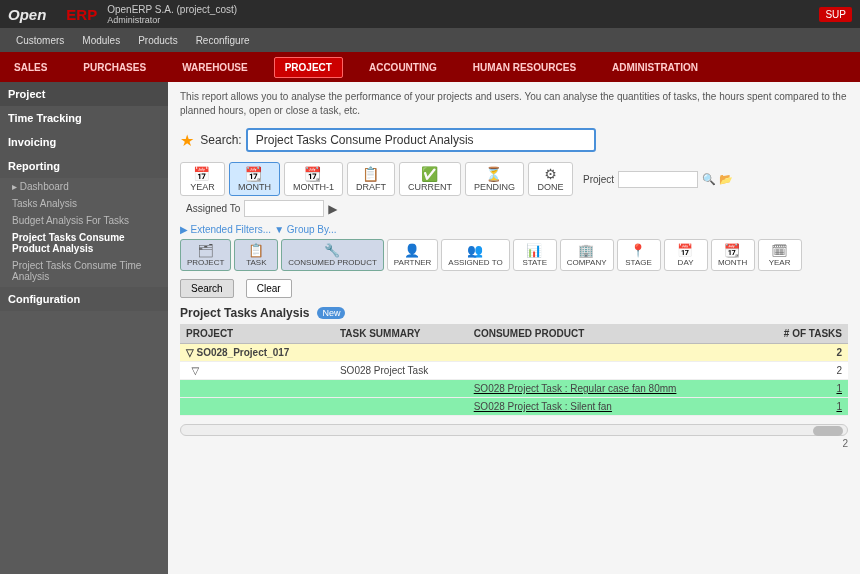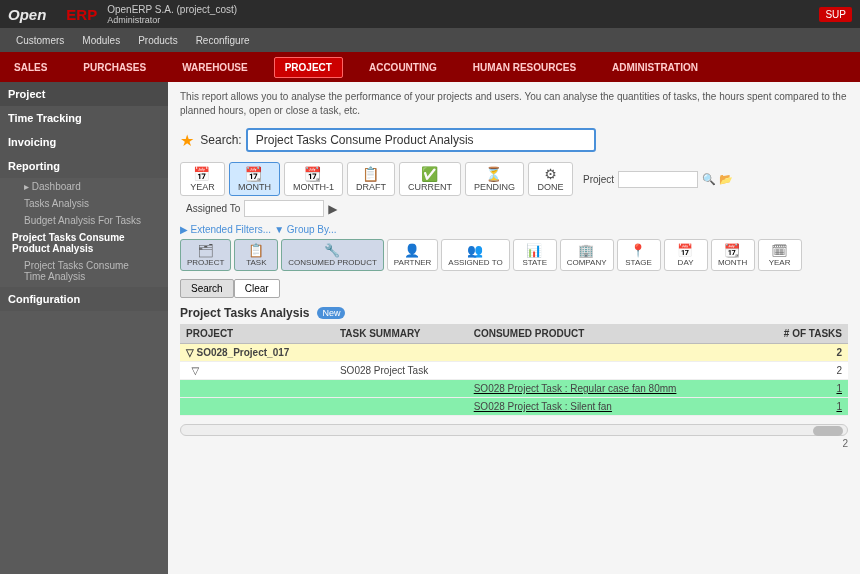--- a/index.html
+++ b/index.html
@@ -20,21 +20,21 @@
     .main-nav { background: #8b0000; height: 30px; display: flex; align-items: center; padding: 0 4px; gap: 16px; }
     .main-nav-item { color: #ffcccc; font-size: 10px; padding: 4px 10px; cursor: pointer; border-radius: 2px; font-weight: bold; }
     .main-nav-item.active { background: #cc0000; color: white; border: 1px solid #ff6666; }
 
     
     .layout { display: flex; height: calc(574px - 82px); }
 
     
     .sidebar { width: 168px; background: #5a5a5a; flex-shrink: 0; overflow-y: auto; }
     .sidebar-section { color: white; font-size: 11px; padding: 6px 8px; font-weight: bold; background: #4a4a4a; cursor: pointer; }
-    .sidebar-sub { color: #bbb; font-size: 10px; padding: 3px 24px; cursor: pointer; }
+    .sidebar-sub { color: #bbb; font-size: 10px; padding: 3px 12px; cursor: pointer; }
     .sidebar-sub.active { color: white; font-weight: bold; }
 
     
     .content { flex: 1; background: #f5f5f5; overflow-y: auto; padding: 8px 12px; }
     .description { font-size: 10px; color: #555; margin-bottom: 10px; line-height: 1.4; }
 
     
     .search-bar { display: flex; align-items: center; margin-bottom: 10px; }
     .star { color: #f90; font-size: 16px; margin-right: 6px; }
     .search-label { font-size: 12px; color: #333; margin-right: 4px; }
@@ -55,21 +55,21 @@
     .assigned-label { font-size: 10px; color: #444; margin-left: 6px; }
     .assigned-input { border: 1px solid #ccc; padding: 2px 4px; font-size: 10px; width: 80px; }
 
     .expand-link { color: #4a90d9; font-size: 10px; cursor: pointer; display: inline-block; margin-bottom: 4px; }
     .group-row { display: flex; align-items: center; gap: 3px; margin-bottom: 8px; flex-wrap: wrap; }
     .group-btn { display: flex; flex-direction: column; align-items: center; border: 1px solid #ccc; background: white; padding: 3px 6px; cursor: pointer; border-radius: 3px; font-size: 8px; color: #444; min-width: 44px; }
     .group-btn.active { background: #d0d8e8; border-color: #7a9; }
     .group-btn .gicon { font-size: 13px; color: #555; }
 
     
-    .action-row { display: flex; gap: 0; margin-bottom: 8px; }
+    .action-row { display: flex; gap: 12px; margin-bottom: 8px; }
     .btn-search { background: #e0e0e0; border: 1px solid #aaa; padding: 3px 10px; font-size: 10px; cursor: pointer; border-radius: 2px; }
     .btn-clear { background: white; border: 1px solid #aaa; padding: 3px 10px; font-size: 10px; cursor: pointer; border-radius: 2px; }
 
     
     .table-header-row { display: flex; align-items: center; margin-bottom: 4px; }
     .table-title { font-size: 12px; font-weight: bold; color: #333; margin-right: 8px; }
     .new-badge { background: #4a90d9; color: white; font-size: 9px; padding: 1px 5px; border-radius: 6px; }
 
     table { width: 100%; border-collapse: collapse; font-size: 10px; }
     thead tr { background: #d8d8d8; }

